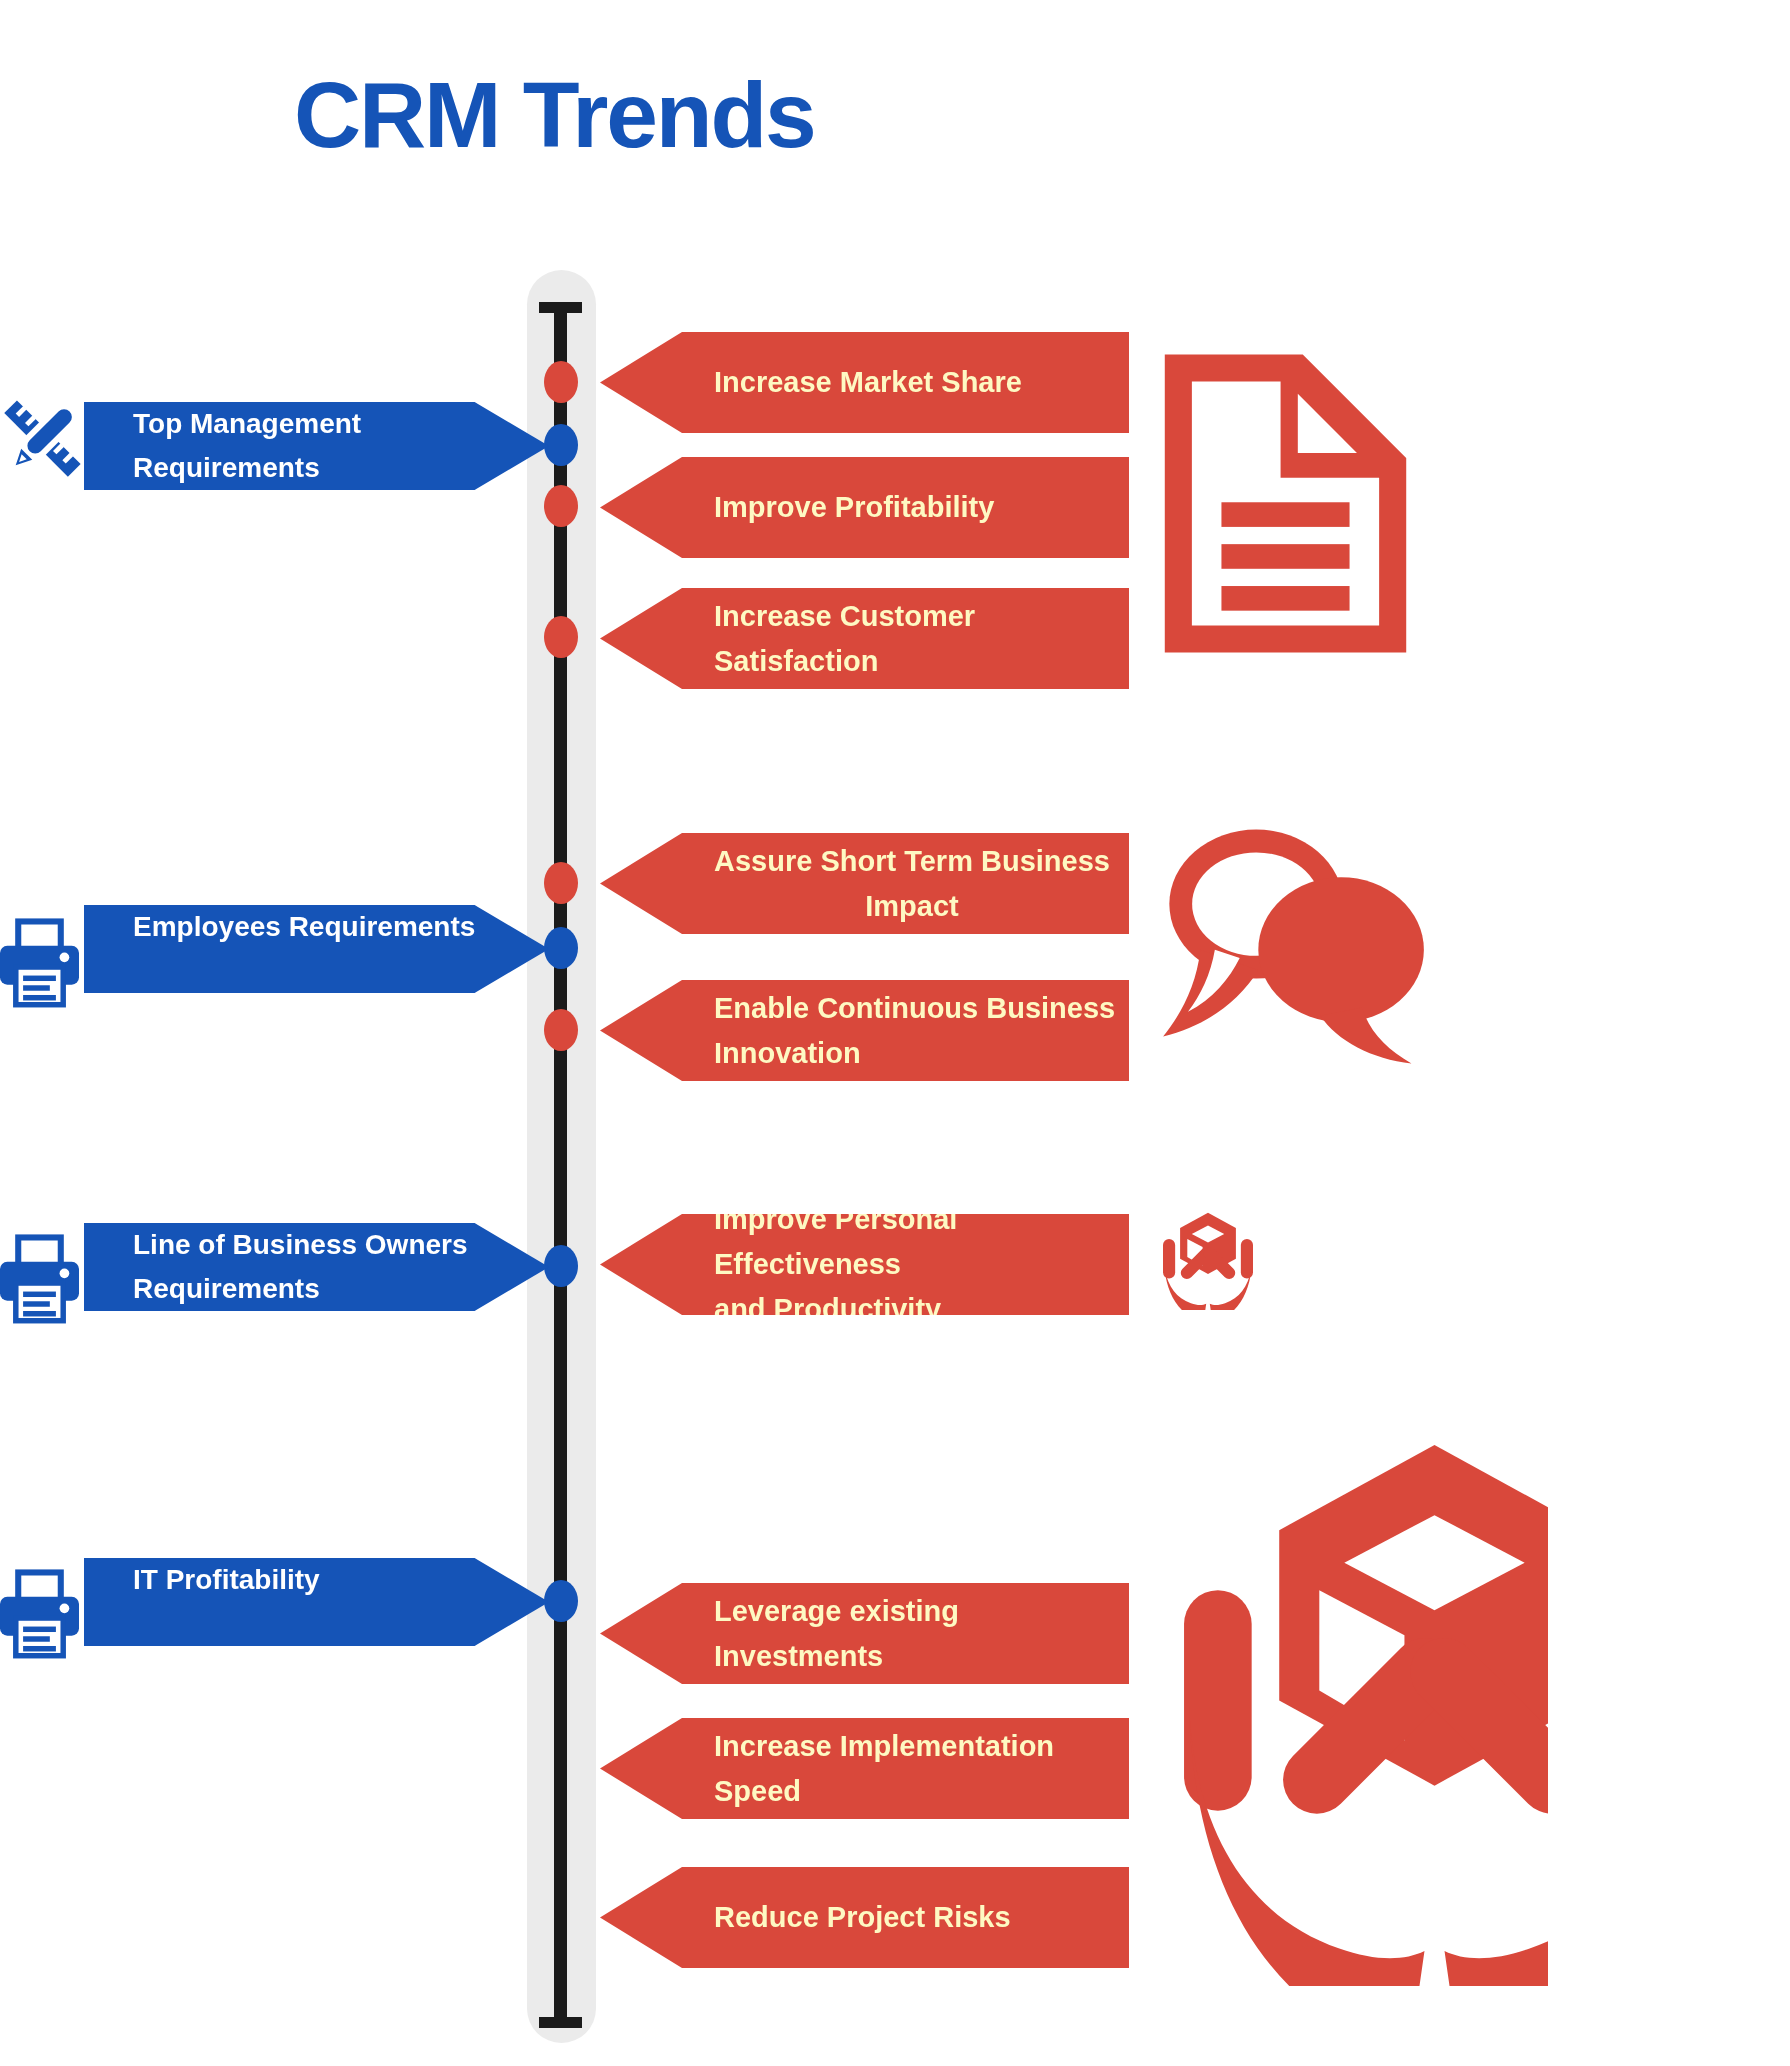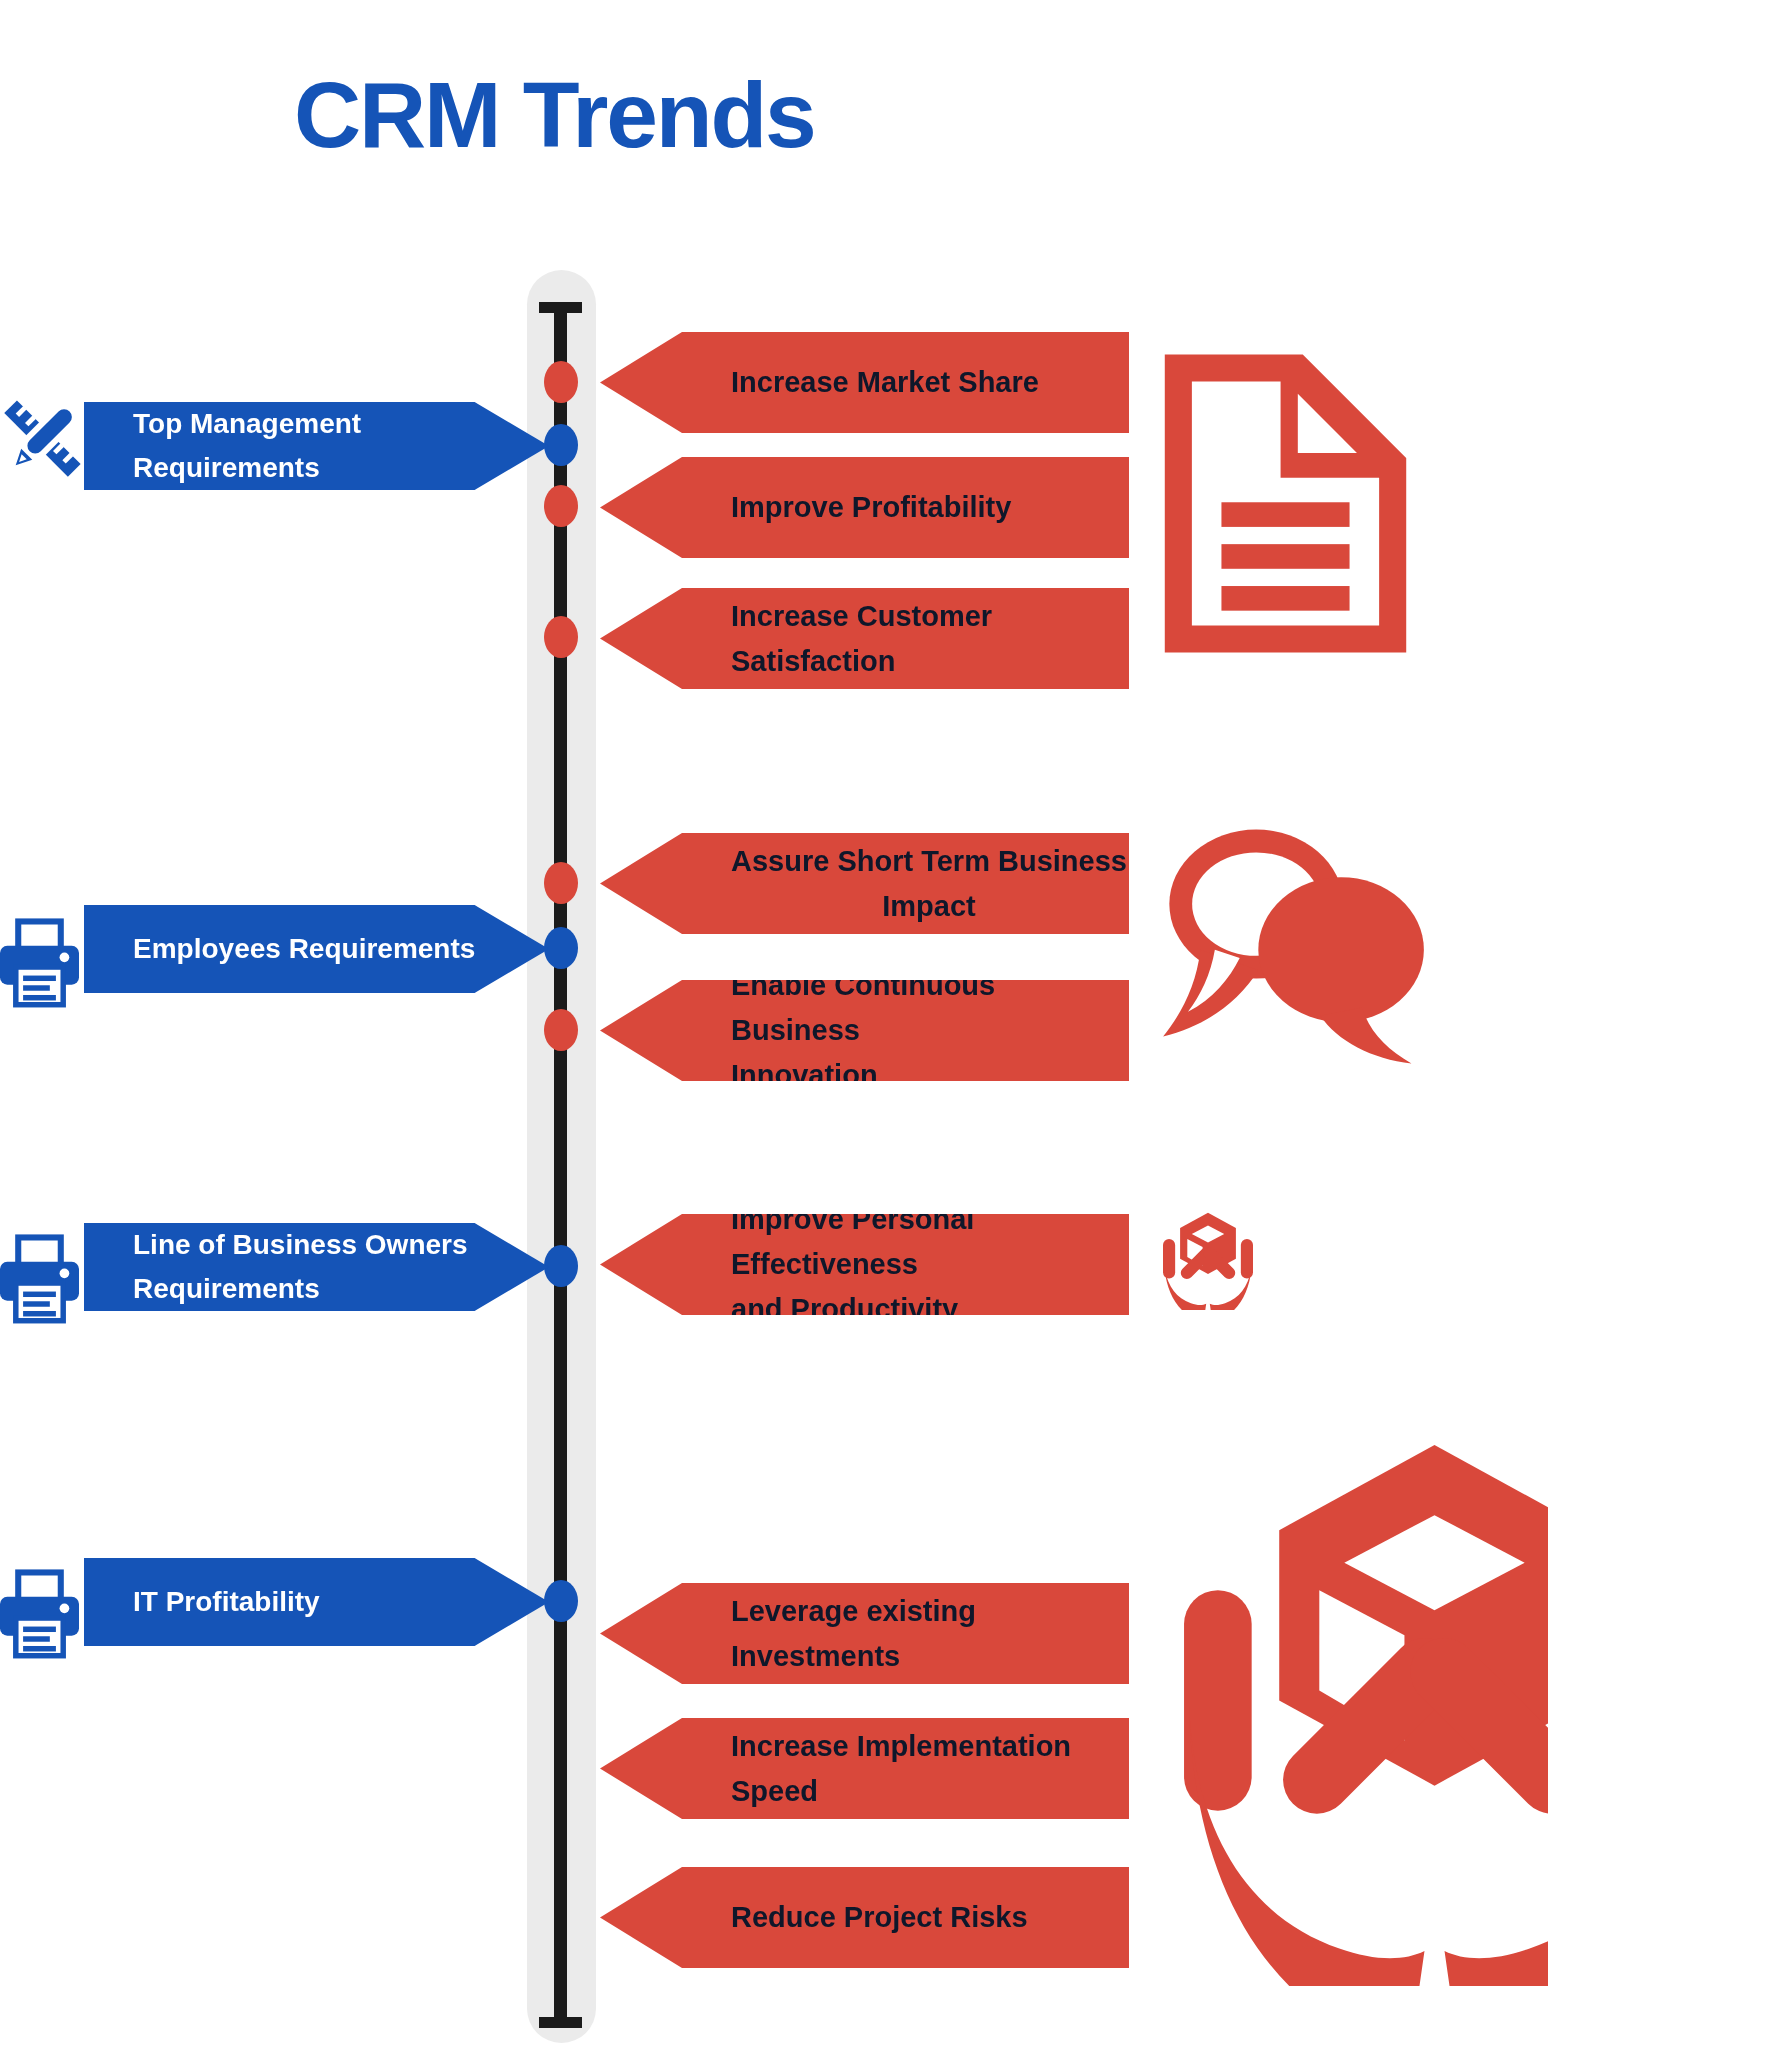--- a/index.html
+++ b/index.html
@@ -17,26 +17,26 @@
   .cap-top{top:302px;}
   .cap-bottom{top:2017px;}
   .dot{position:absolute;left:544px;width:34px;height:42px;border-radius:50%;}
   .dot.red{background:#D9483B;}
   .dot.blue{background:#1554B7;}
 
   
   .rarrow{position:absolute;left:600px;width:529px;height:101px;background:#D9483B;
           clip-path:polygon(100% 0,15.5% 0,0 50%,15.5% 100%,100% 100%);
           display:flex;align-items:center;box-sizing:border-box;padding-left:114px;}
-  .rlabel{color:#0f172a;font-weight:700;font-size:29px;line-height:45px;white-space:pre-line;margin-left:17px;}
+  .rlabel{color:#fef9c3;font-weight:700;font-size:29px;line-height:45px;white-space:pre-line;}
 
   
   .barrow{position:absolute;left:84px;width:465px;height:88px;background:#1554B7;
           clip-path:polygon(0 0,84% 0,100% 50%,84% 100%,0 100%);
-          display:flex;align-items:center;box-sizing:border-box;padding-left:49px;}
+          display:flex;box-sizing:border-box;padding-left:49px;}
   .blabel{color:#FFFFFF;font-weight:700;font-size:28px;line-height:44px;white-space:pre-line;}
 
   .r1{top:332px;} .r2{top:457px;} .r3{top:588px;} .r4{top:833px;text-align:center;} .r5{top:980px;}
   .r6{top:1214px;} .r7{top:1424px;} .r8{top:1583px;} .r9{top:1718px;} .r10{top:1867px;}
   .b1{top:402px;} .b2{top:905px;} .b3{top:1223px;} .b4{top:1558px;}
 
   .icon{position:absolute;}
   .icon svg{width:100%;height:100%;display:block;}
   .icon-pencil{left:2.6px;top:400px;width:78px;height:78px;}
   .icon-printer-b2{left:0px;top:918px;width:79px;height:92px;}

